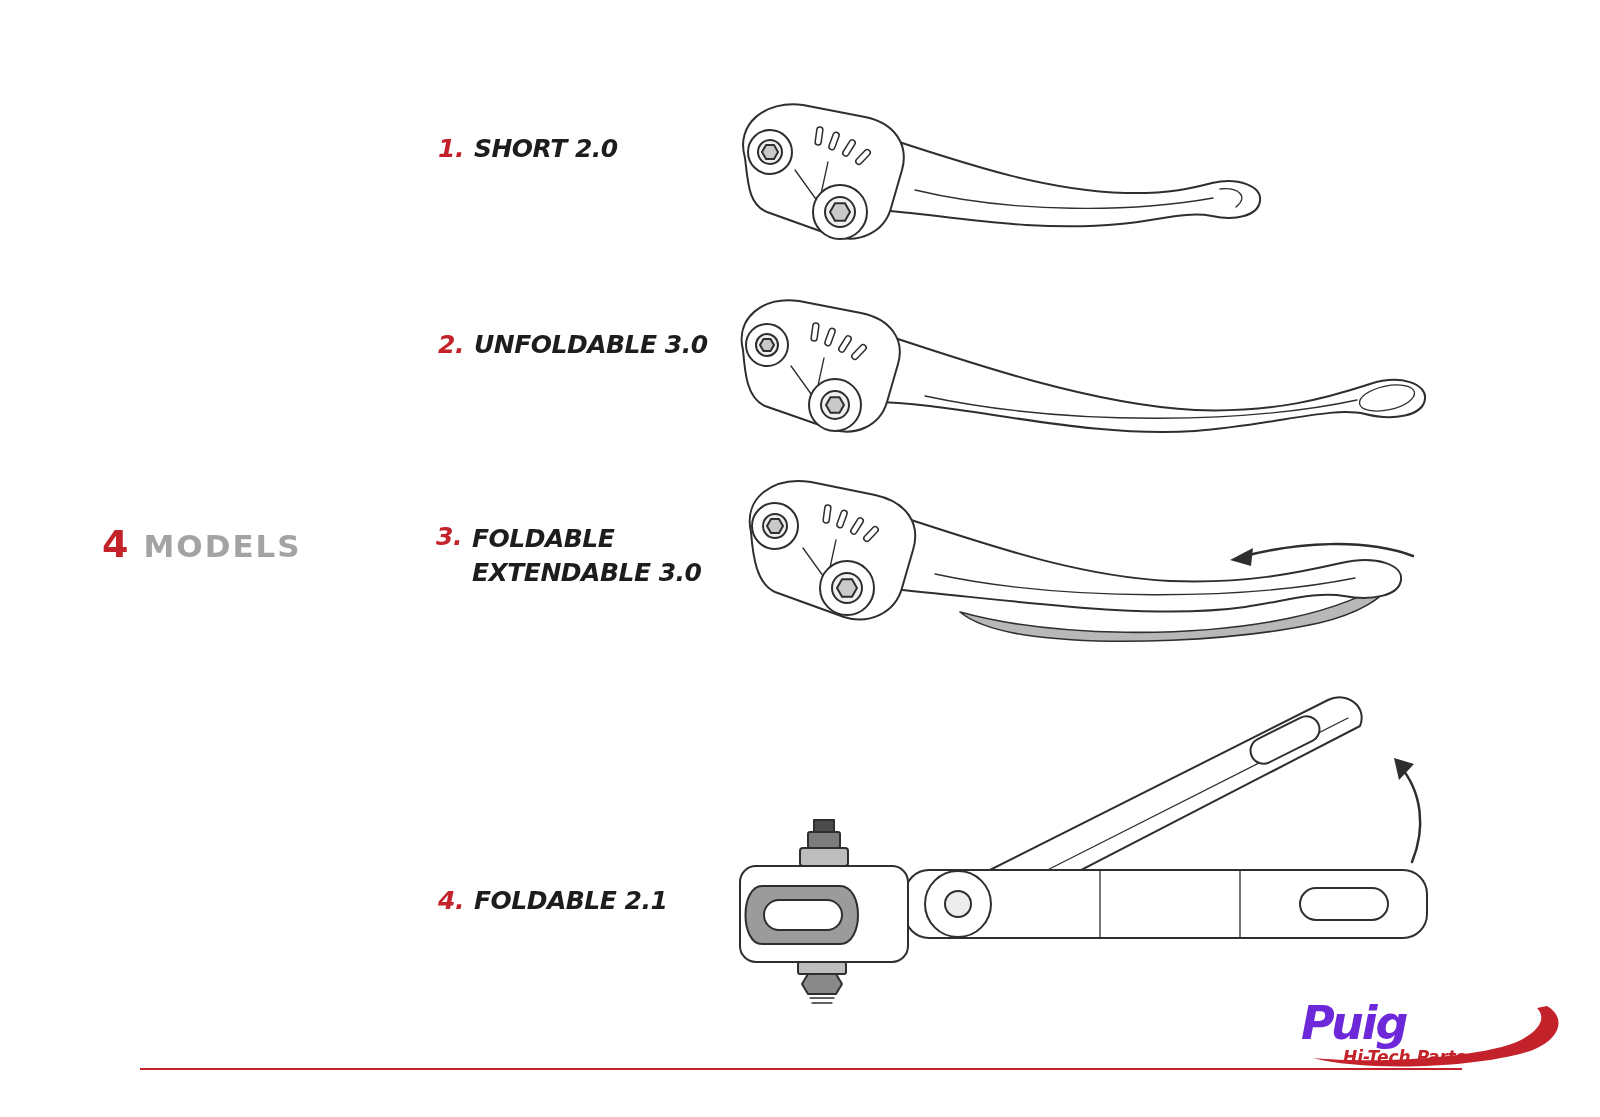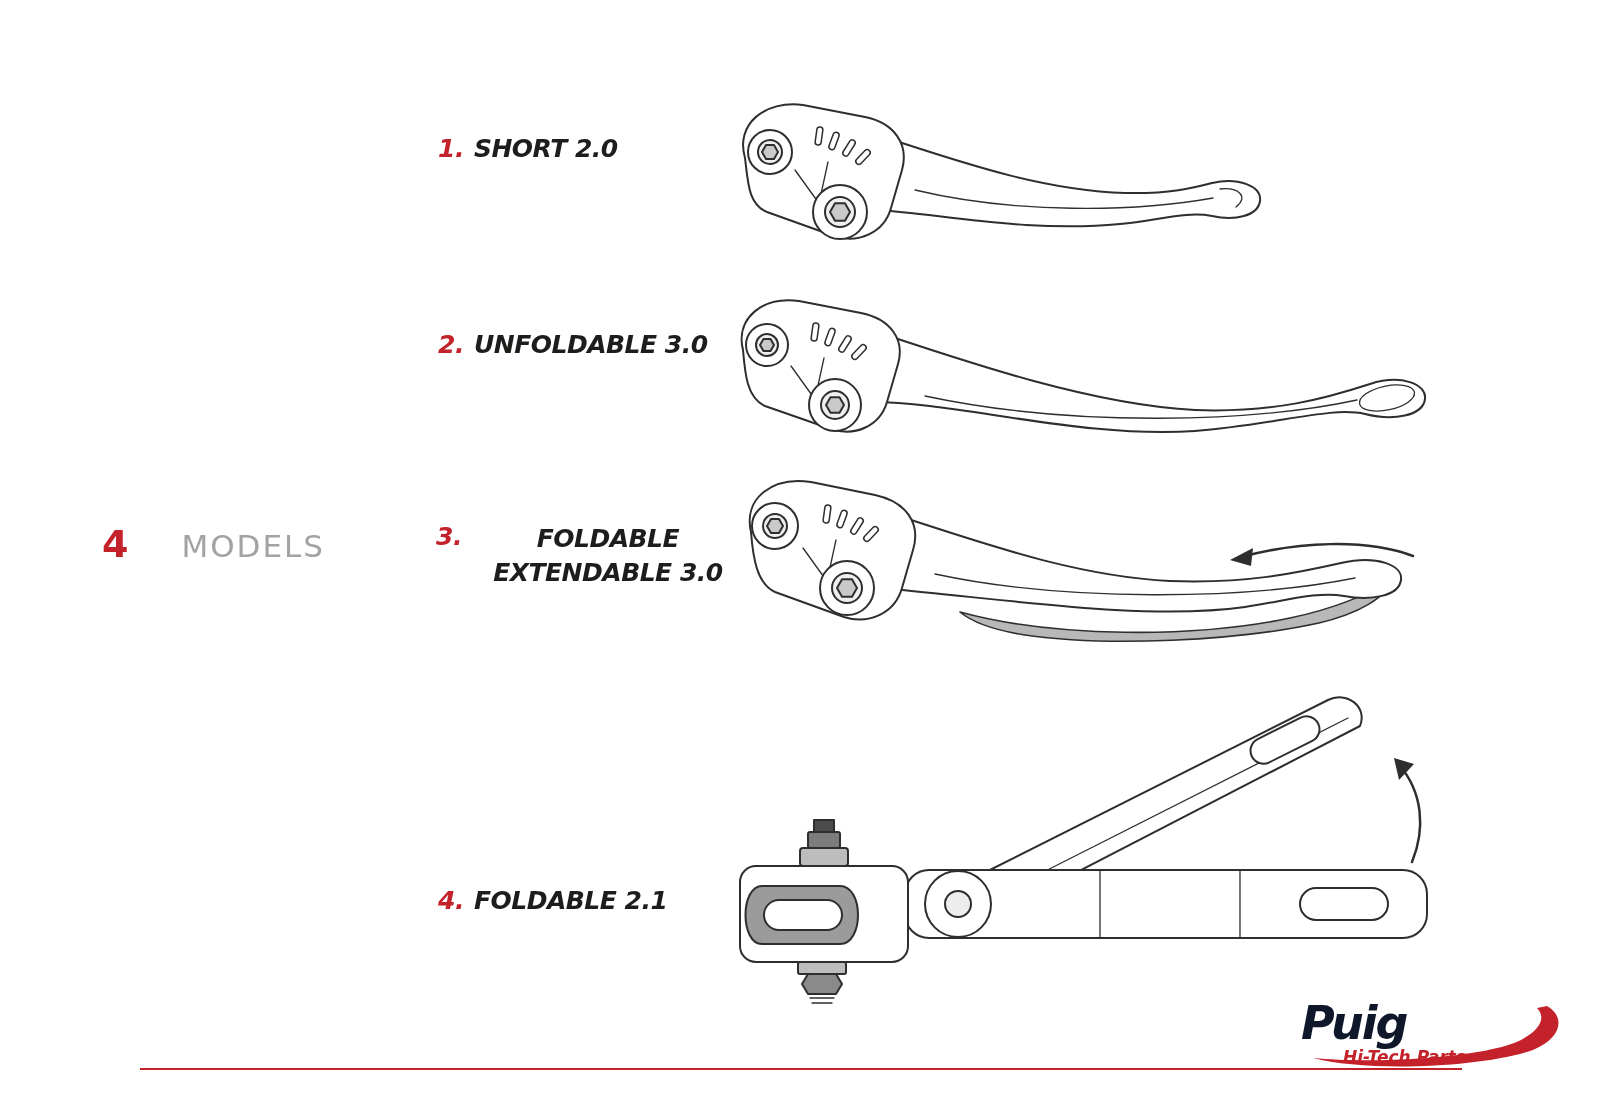--- a/index.html
+++ b/index.html
@@ -2,33 +2,33 @@
 <html><head>
 <meta charset="utf-8">
 <style>
   * { margin:0; padding:0; box-sizing:border-box; }
   html,body { width:1600px; height:1117px; background:#ffffff; overflow:hidden; }
   .canvas { position:relative; width:1600px; height:1117px; font-family:"DejaVu Sans", sans-serif; background:#ffffff; }
 
   .model-label { position:absolute; display:flex; font-style:italic; font-weight:700; font-size:25px; color:#1d1d1b; white-space:nowrap; letter-spacing:-0.5px; }
   .model-label .num { color:#c4222a; margin-right:10px; }
   .label-3 { white-space:normal; }
-  .label-3 .name { display:inline-block; width:272px; text-align:center; line-height:1.35; }
+  .label-3 .name { display:inline-block; width:272px; text-align:left; line-height:1.35; }
 
   .models-heading { position:absolute; left:102px; top:522px; display:flex; align-items:baseline; gap:15px; }
   .models-heading .count { color:#c4222a; font-weight:700; font-size:38px; font-style:normal; }
-  .models-heading .word { color:#a3a3a3; font-weight:400; font-size:31px; letter-spacing:2px;margin-left:38px; }
+  .models-heading .word { color:#a3a3a3; font-weight:700; font-size:31px; letter-spacing:2px; }
 
   .illus { position:absolute; }
 
   .rule { position:absolute; left:140px; top:1068px; width:1322px; height:2px; background:#c4222a; }
 
   .logo { position:absolute; left:1285px; top:1000px; width:280px; height:74px; }
   .logo svg { position:absolute; left:0; top:0; }
-  .logo .brand { position:absolute; left:16px; top:-4px; font-style:italic; font-weight:900; font-size:46px; color:#0f172a; letter-spacing:-2px; }
+  .logo .brand { position:absolute; left:16px; top:-4px; font-style:italic; font-weight:900; font-size:46px; color:#6d28d9; letter-spacing:-2px; }
   .logo .tagline { position:absolute; left:58px; top:47px; font-style:italic; font-weight:700; font-size:17px; color:#c4222a; white-space:nowrap; }
 </style>
 </head>
 <body>
 
 <div class="canvas">
 
   <div class="models-heading">
     <span class="count">4</span>
     <span class="word">MODELS</span>

